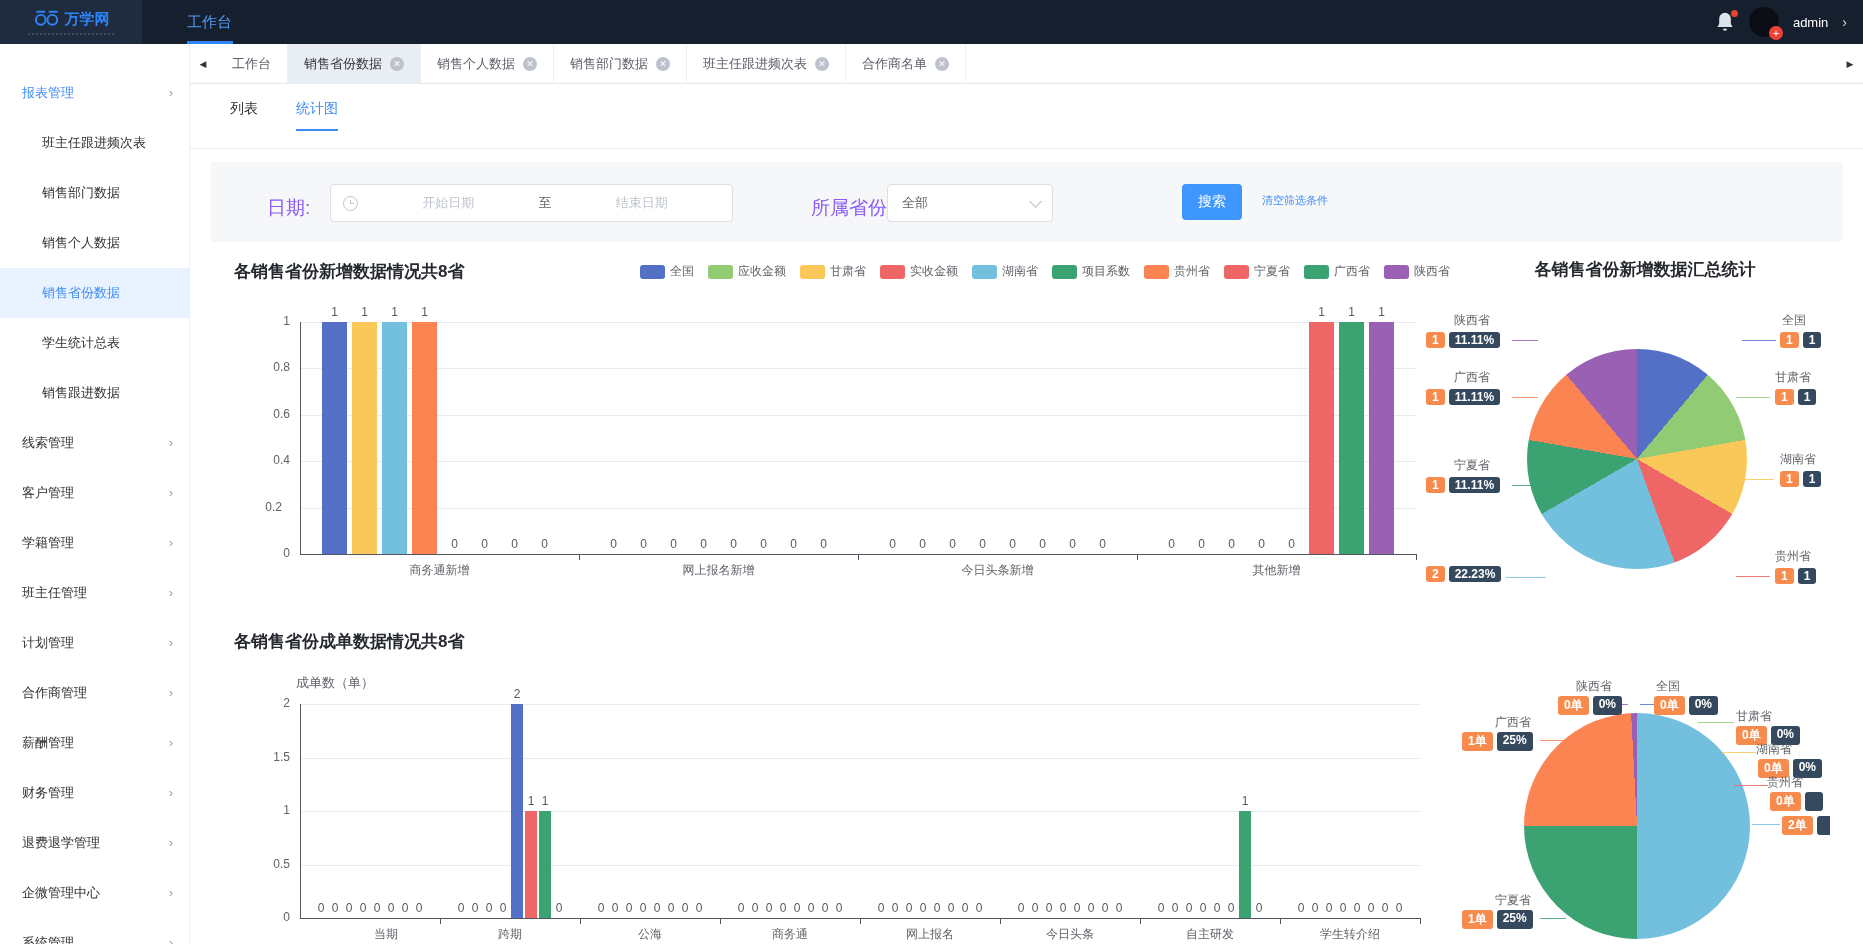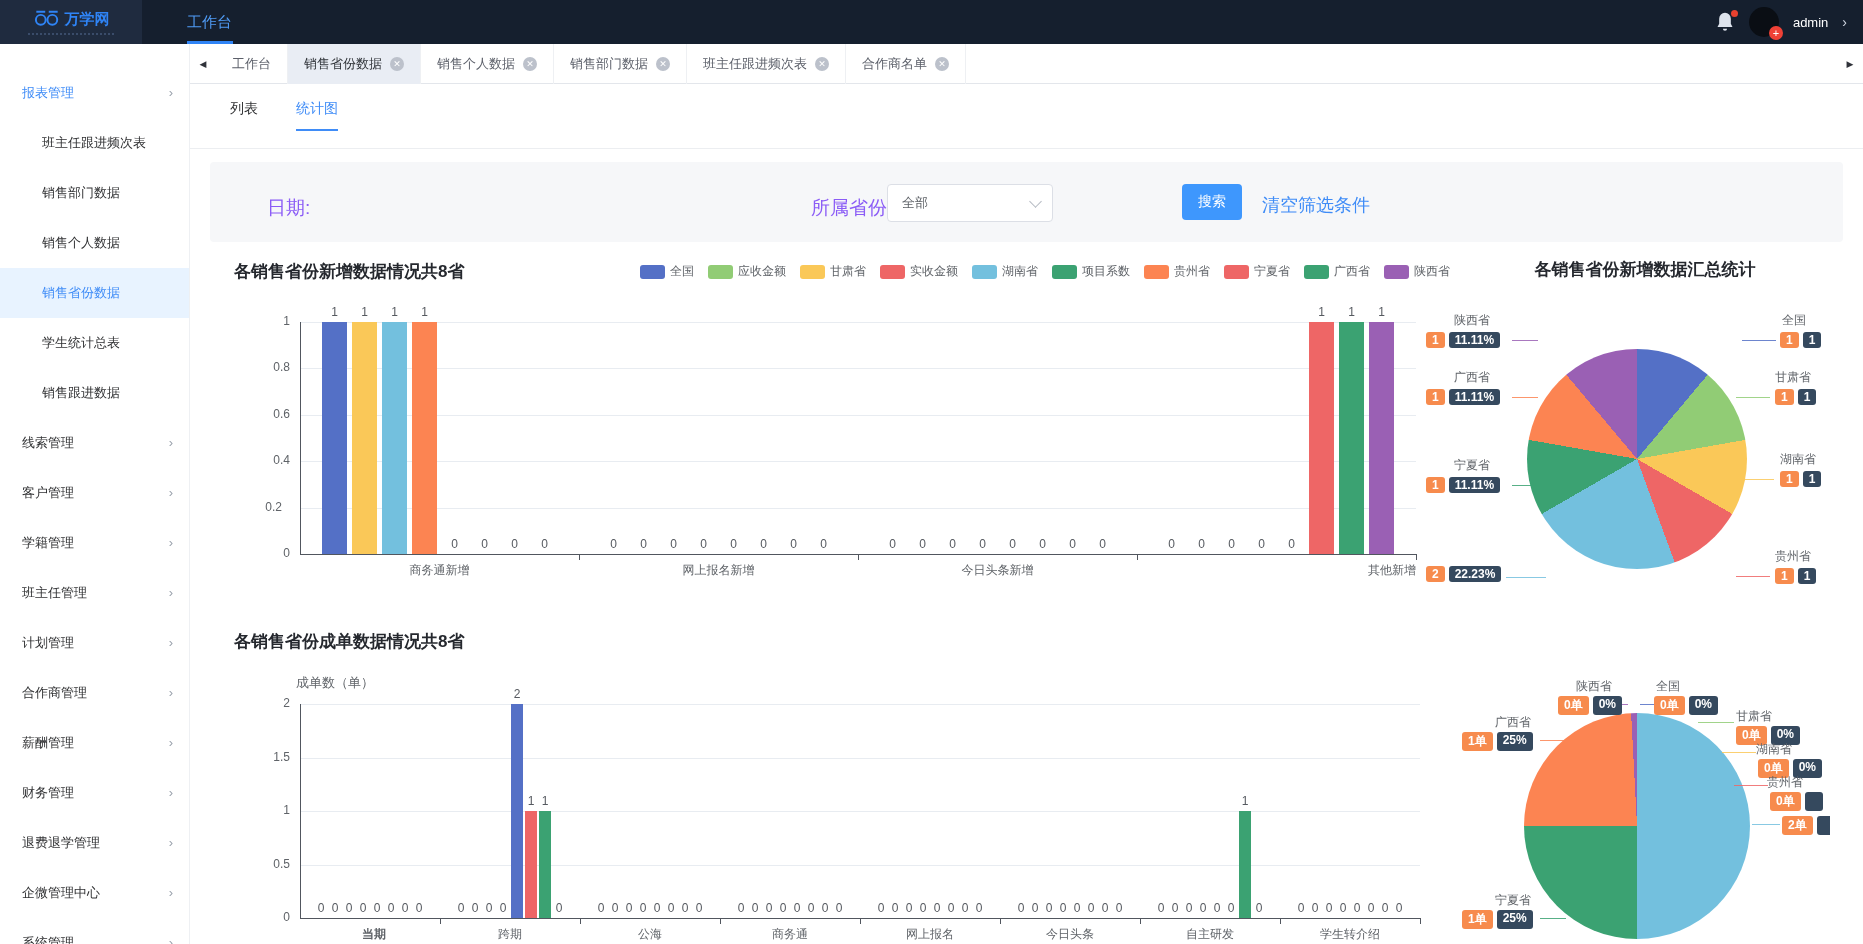--- a/index.html
+++ b/index.html
@@ -60,21 +60,21 @@
   .range-sep{flex:0 0 auto;font-size:13px;color:#5f6368}
   .select{position:absolute;left:677px;top:22px;width:166px;height:38px;background:#fff;border:1px solid #dcdfe6;
           border-radius:4px;display:flex;align-items:center;justify-content:space-between;box-sizing:border-box;
           padding:0 12px 0 14px;cursor:pointer}
   .select-value{font-size:13px;color:#5f6368}
   .caret{width:8px;height:8px;border-right:1px solid #b4b9c2;border-bottom:1px solid #b4b9c2;
          transform:rotate(45deg);margin-top:-4px}
   .btn-search{position:absolute;left:972px;top:22px;width:60px;height:36px;background:#3e97fd;color:#fff;
               border:none;border-radius:4px;font-size:14px;cursor:pointer;
               font-family:"Liberation Sans","DejaVu Sans",sans-serif}
-  .clear-link{position:absolute;left:1052px;top:31px;color:#3f8cf7;font-size:18px;text-decoration:none;cursor:pointer}
+  .clear-link{position:absolute;left:1052px;top:31px;color:#3f8cf7;font-size:11px;text-decoration:none;cursor:pointer}
   
   .chart-title{position:absolute;font-size:17px;font-weight:700;color:#25282e;z-index:4}
   .t1{left:234px;top:260px}
   .t2{left:234px;top:630px}
   .t-pie1{left:1445px;top:258px;width:400px;text-align:center}
   .t-pie2{left:1440px;top:630px;width:390px;text-align:center}
   .y-name{position:absolute;left:296px;top:674px;font-size:13px;color:#5f6368;z-index:4}
   .legend{position:absolute;left:640px;top:263px;display:flex;gap:14px;z-index:4}
   .lg-item{display:flex;align-items:center;gap:5px;cursor:pointer}
   .lg-swatch{width:25px;height:14px;border-radius:3px;display:inline-block}
@@ -185,20 +185,26 @@
     <span class="tab-arrow">▶</span>
   </div>
 
   <div class="main">
     <span class="subtab s1">列表</span>
     <span class="subtab s2">统计图</span>
     <div class="subtabs-line"></div>
 
     <div class="filterbar">
       <span class="flabel fl-date">日期:</span>
+      <div class="date-input">
+        <span class="clock"></span>
+        <span class="ph">开始日期</span>
+        <span class="range-sep">至</span>
+        <span class="ph">结束日期</span>
+      </div>
       <span class="flabel fl-prov">所属省份:</span>
       <div class="select">
         <span class="select-value">全部</span>
         <span class="caret"></span>
       </div>
       <button class="btn-search">搜索</button>
       <a class="clear-link">清空筛选条件</a>
     </div>
   </div>
 
@@ -291,21 +297,21 @@
       <div class="g-xlabel" style="left: 858px; top: 562px; width: 279px;">今日头条新增</div>
       <div class="g-vlabel" style="left: 867.5px; top: 537px; width: 50px;">0</div>
       <div class="g-vlabel" style="left: 897.5px; top: 537px; width: 50px;">0</div>
       <div class="g-vlabel" style="left: 927.5px; top: 537px; width: 50px;">0</div>
       <div class="g-vlabel" style="left: 957.5px; top: 537px; width: 50px;">0</div>
       <div class="g-vlabel" style="left: 987.5px; top: 537px; width: 50px;">0</div>
       <div class="g-vlabel" style="left: 1017.5px; top: 537px; width: 50px;">0</div>
       <div class="g-vlabel" style="left: 1047.5px; top: 537px; width: 50px;">0</div>
       <div class="g-vlabel" style="left: 1077.5px; top: 537px; width: 50px;">0</div>
       <div class="g-axis" style="left: 1416px; top: 554px; width: 1px; height: 6px;"></div>
-      <div class="g-xlabel" style="left: 1137px; top: 562px; width: 279px; text-align: right;">其他新增</div>
+      <div class="g-xlabel" style="left: 1137px; top: 562px; width: 279px;">其他新增</div>
       <div class="g-vlabel" style="left: 1146.5px; top: 537px; width: 50px;">0</div>
       <div class="g-vlabel" style="left: 1176.5px; top: 537px; width: 50px;">0</div>
       <div class="g-vlabel" style="left: 1206.5px; top: 537px; width: 50px;">0</div>
       <div class="g-vlabel" style="left: 1236.5px; top: 537px; width: 50px;">0</div>
       <div class="g-vlabel" style="left: 1266.5px; top: 537px; width: 50px;">0</div>
       <div class="g-bar" style="left: 1309px; top: 322px; width: 25px; height: 232px; background: rgb(238, 102, 102);"></div>
       <div class="g-vlabel" style="left: 1296.5px; top: 305px; width: 50px;">1</div>
       <div class="g-bar" style="left: 1339px; top: 322px; width: 25px; height: 232px; background: rgb(59, 162, 114);"></div>
       <div class="g-vlabel" style="left: 1326.5px; top: 305px; width: 50px;">1</div>
       <div class="g-bar" style="left: 1369px; top: 322px; width: 25px; height: 232px; background: rgb(154, 96, 180);"></div>
@@ -317,21 +323,21 @@
       <div class="g-ylabel" style="left: 238px; top: 856.5px; width: 52px;">0.5</div>
       <div class="g-grid" style="left: 300px; top: 811px; width: 1120px; height: 1px;"></div>
       <div class="g-ylabel" style="left: 238px; top: 803px; width: 52px;">1</div>
       <div class="g-grid" style="left: 300px; top: 757.5px; width: 1120px; height: 1px;"></div>
       <div class="g-ylabel" style="left: 238px; top: 749.5px; width: 52px;">1.5</div>
       <div class="g-grid" style="left: 300px; top: 704px; width: 1120px; height: 1px;"></div>
       <div class="g-ylabel" style="left: 238px; top: 696px; width: 52px;">2</div>
       <div class="g-axis" style="left: 300px; top: 704px; width: 1px; height: 214px;"></div>
       <div class="g-axis" style="left: 300px; top: 918px; width: 1121px; height: 1px;"></div>
       <div class="g-axis" style="left: 440px; top: 918px; width: 1px; height: 6px;"></div>
-      <div class="g-xlabel" style="left: 304px; top: 926px; width: 140px; font-weight: bold;">当期</div>
+      <div class="g-xlabel" style="left: 316px; top: 926px; width: 140px;">当期</div>
       <div class="g-vlabel" style="left: 304px; top: 901px; width: 34px;">0</div>
       <div class="g-vlabel" style="left: 318px; top: 901px; width: 34px;">0</div>
       <div class="g-vlabel" style="left: 332px; top: 901px; width: 34px;">0</div>
       <div class="g-vlabel" style="left: 346px; top: 901px; width: 34px;">0</div>
       <div class="g-vlabel" style="left: 360px; top: 901px; width: 34px;">0</div>
       <div class="g-vlabel" style="left: 374px; top: 901px; width: 34px;">0</div>
       <div class="g-vlabel" style="left: 388px; top: 901px; width: 34px;">0</div>
       <div class="g-vlabel" style="left: 402px; top: 901px; width: 34px;">0</div>
       <div class="g-axis" style="left: 580px; top: 918px; width: 1px; height: 6px;"></div>
       <div class="g-xlabel" style="left: 440px; top: 926px; width: 140px;">跨期</div>

